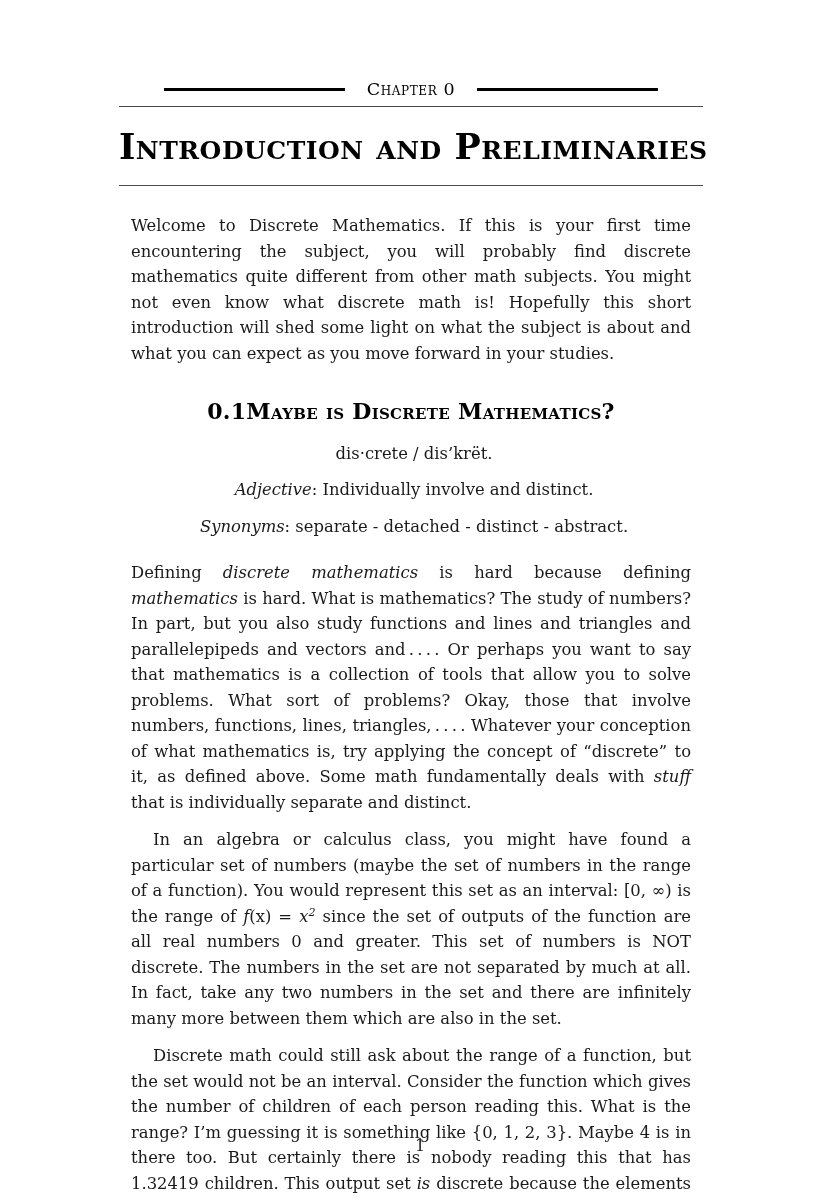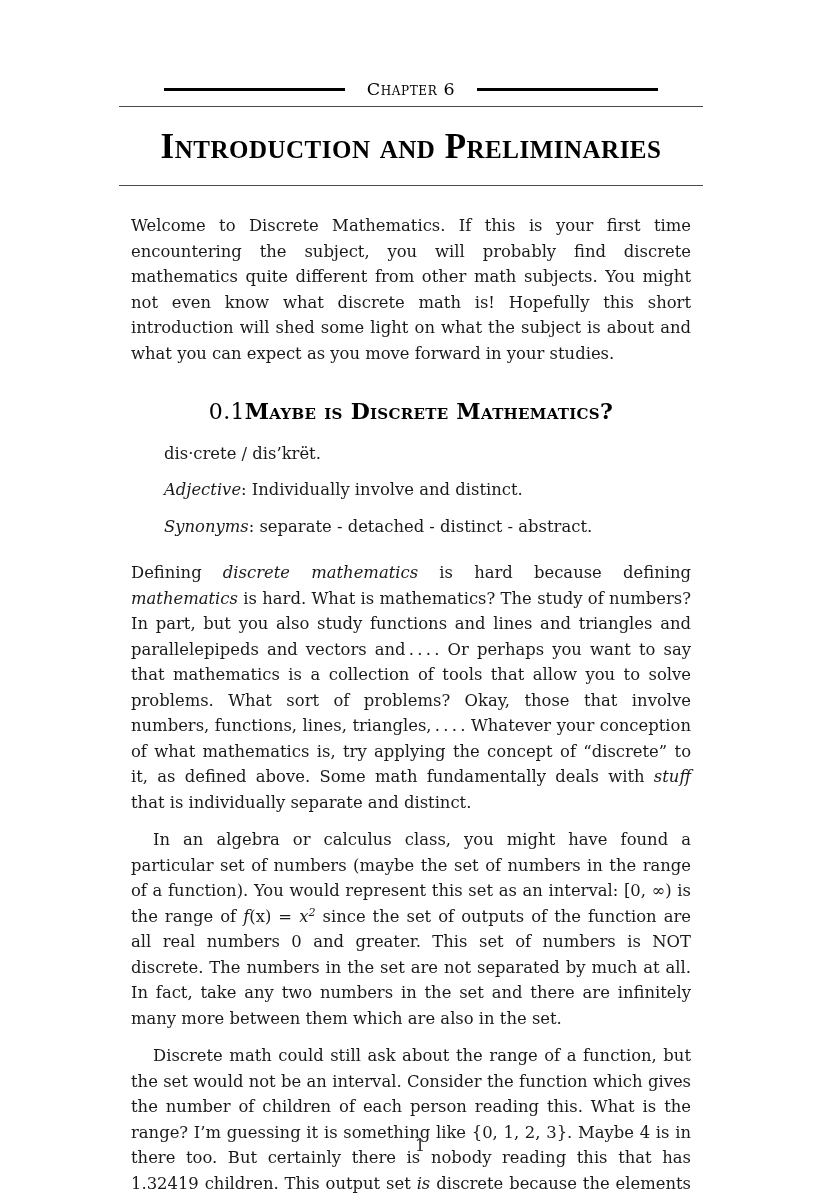--- a/index.html
+++ b/index.html
@@ -65,21 +65,20 @@
 
   .chapter-title {
     font-variant: small-caps;
     font-size: 35px;
     line-height: 1.1;
     letter-spacing: 0.5px;
     text-align: center;
     margin: 21px 0 18px 0;
     color: #000;
     white-space: nowrap;
-    font-family: Liberation Serif, serif;
   }
 
   
   .content {
     position: absolute;
     left: 119px;
     top: 201px;
     width: 584px;
     font-size: 16.4px;
     line-height: 25.5px;
@@ -98,31 +97,31 @@
     font-size: 22px;
     font-weight: 700;
     text-align: center;
     margin: 33px 0 16px 0;
     letter-spacing: 0.3px;
     color: #000;
     white-space: nowrap;
   }
   .section-heading .num {
     font-variant: normal;
-    font-weight: 400;
+    font-weight: 700;
     margin-right: 0;
   }
 
   .definition {
     margin: 0 0 0 45px;
     width: 500px;
   }
   .definition .defline {
     margin: 0 0 11px 0;
-    text-align: left;
+    text-align: center;
   }
   .definition .defline:last-child { margin-bottom: 16px; }
 
   i, .it { }
 
   
   .math { font-style: italic; }
   .mathup { font-style: normal; }
   sup.exp {
     font-style: italic;
@@ -142,21 +141,21 @@
   }
 </style>
 </head>
 <body>
 
 <div class="page">
 
   <div class="chapter-header">
     <div class="chapter-rule-row">
       <span class="chapter-rule left"></span>
-      <span class="chapter-label">Chapter 6</span>
+      <span class="chapter-label">Chapter 0</span>
       <span class="chapter-rule right"></span>
     </div>
     <div class="rule-thin"></div>
     <h1 class="chapter-title">Introduction and Preliminaries</h1>
     <div class="rule-thin"></div>
   </div>
 
   <div class="content">
 
     <p class="body">Welcome to Discrete Mathematics. If this is your first time encountering the subject, you will probably find discrete mathematics quite different from other math subjects. You might not even know what discrete math is! Hopefully this short introduction will shed some light on what the subject is about and what you can expect as you move forward in your studies.</p>

